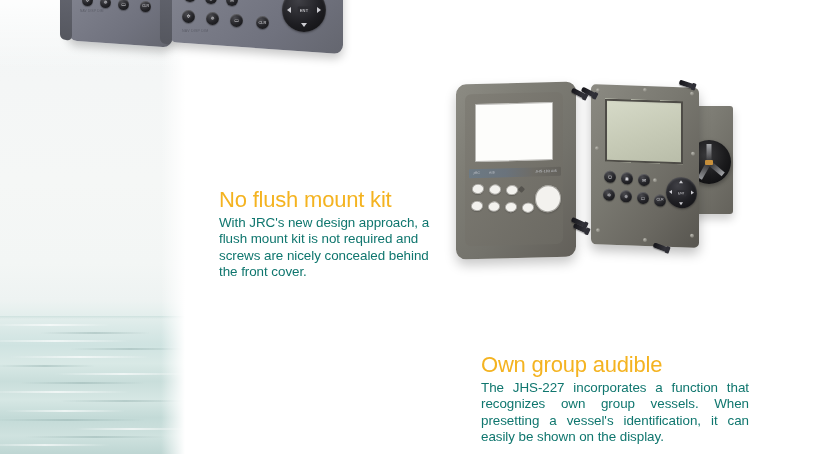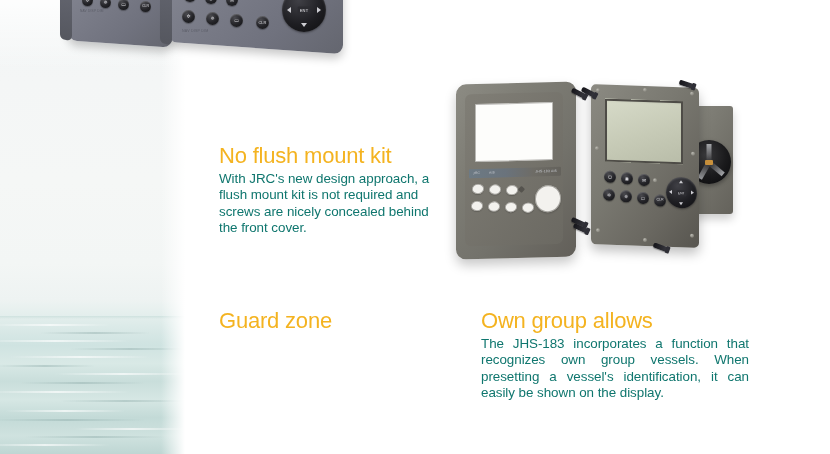--- a/index.html
+++ b/index.html
@@ -161,21 +161,21 @@
     border-radius:2px;box-shadow:0 1px 1px rgba(0,0,0,.3);
   }
   .screw::after{
     content:"";position:absolute;right:-1px;top:-1.2px;width:4px;height:7.4px;
     background:#2f2f36;border-radius:1px;
   }
   .boltdot{position:absolute;width:4px;height:4px;border-radius:50%;
     background:radial-gradient(circle at 35% 30%,#b9b8b0,#6e6c64);}
 
   
-  .feature{position:absolute;}
+  .feature{position:absolute;margin-top:44px;}
   .feature h2{
     margin:0 0 2px 0;color:#f4b320;font-weight:400;font-size:22px;line-height:26px;
     letter-spacing:-.2px;
   }
   .feature p{
     margin:0;color:#0f766e;font-size:13.4px;line-height:16.4px;letter-spacing:-.05px;
   }
   .f-flush{left:219px;top:143px;width:230px;}
   .f-guard{left:219px;top:308px;width:235px;}
   .f-own{left:481px;top:308px;width:268px;}
@@ -325,24 +325,23 @@
 
   <div class="screw" style="position:absolute;left:571px;top:91px;transform:rotate(28deg);"></div>
   <div class="screw" style="position:absolute;left:573px;top:226px;transform:rotate(24deg);"></div>
 
   <div class="feature f-flush">
     <h2>No flush mount kit</h2>
     <p>With JRC's new design approach, a flush mount kit is not required and screws are nicely concealed behind the front cover.</p>
   </div>
 
   <div class="feature f-guard">
-    <h2>Guard zone</h2>
   </div>
 
   <div class="feature f-own">
-    <h2>Own group allows</h2>
-    <p>The JHS-183 incorporates a function that recognizes own group vessels. When presetting a vessel's identification, it can easily be shown on the display.</p>
+    <h2>Own group audible</h2>
+    <p>The JHS-227 incorporates a function that recognizes own group vessels. When presetting a vessel's identification, it can easily be shown on the display.</p>
   </div>
 
   <div class="cut-head c-left"></div>
   <div class="cut-head c-right"></div>
 
 </div>
 
 </body></html>

